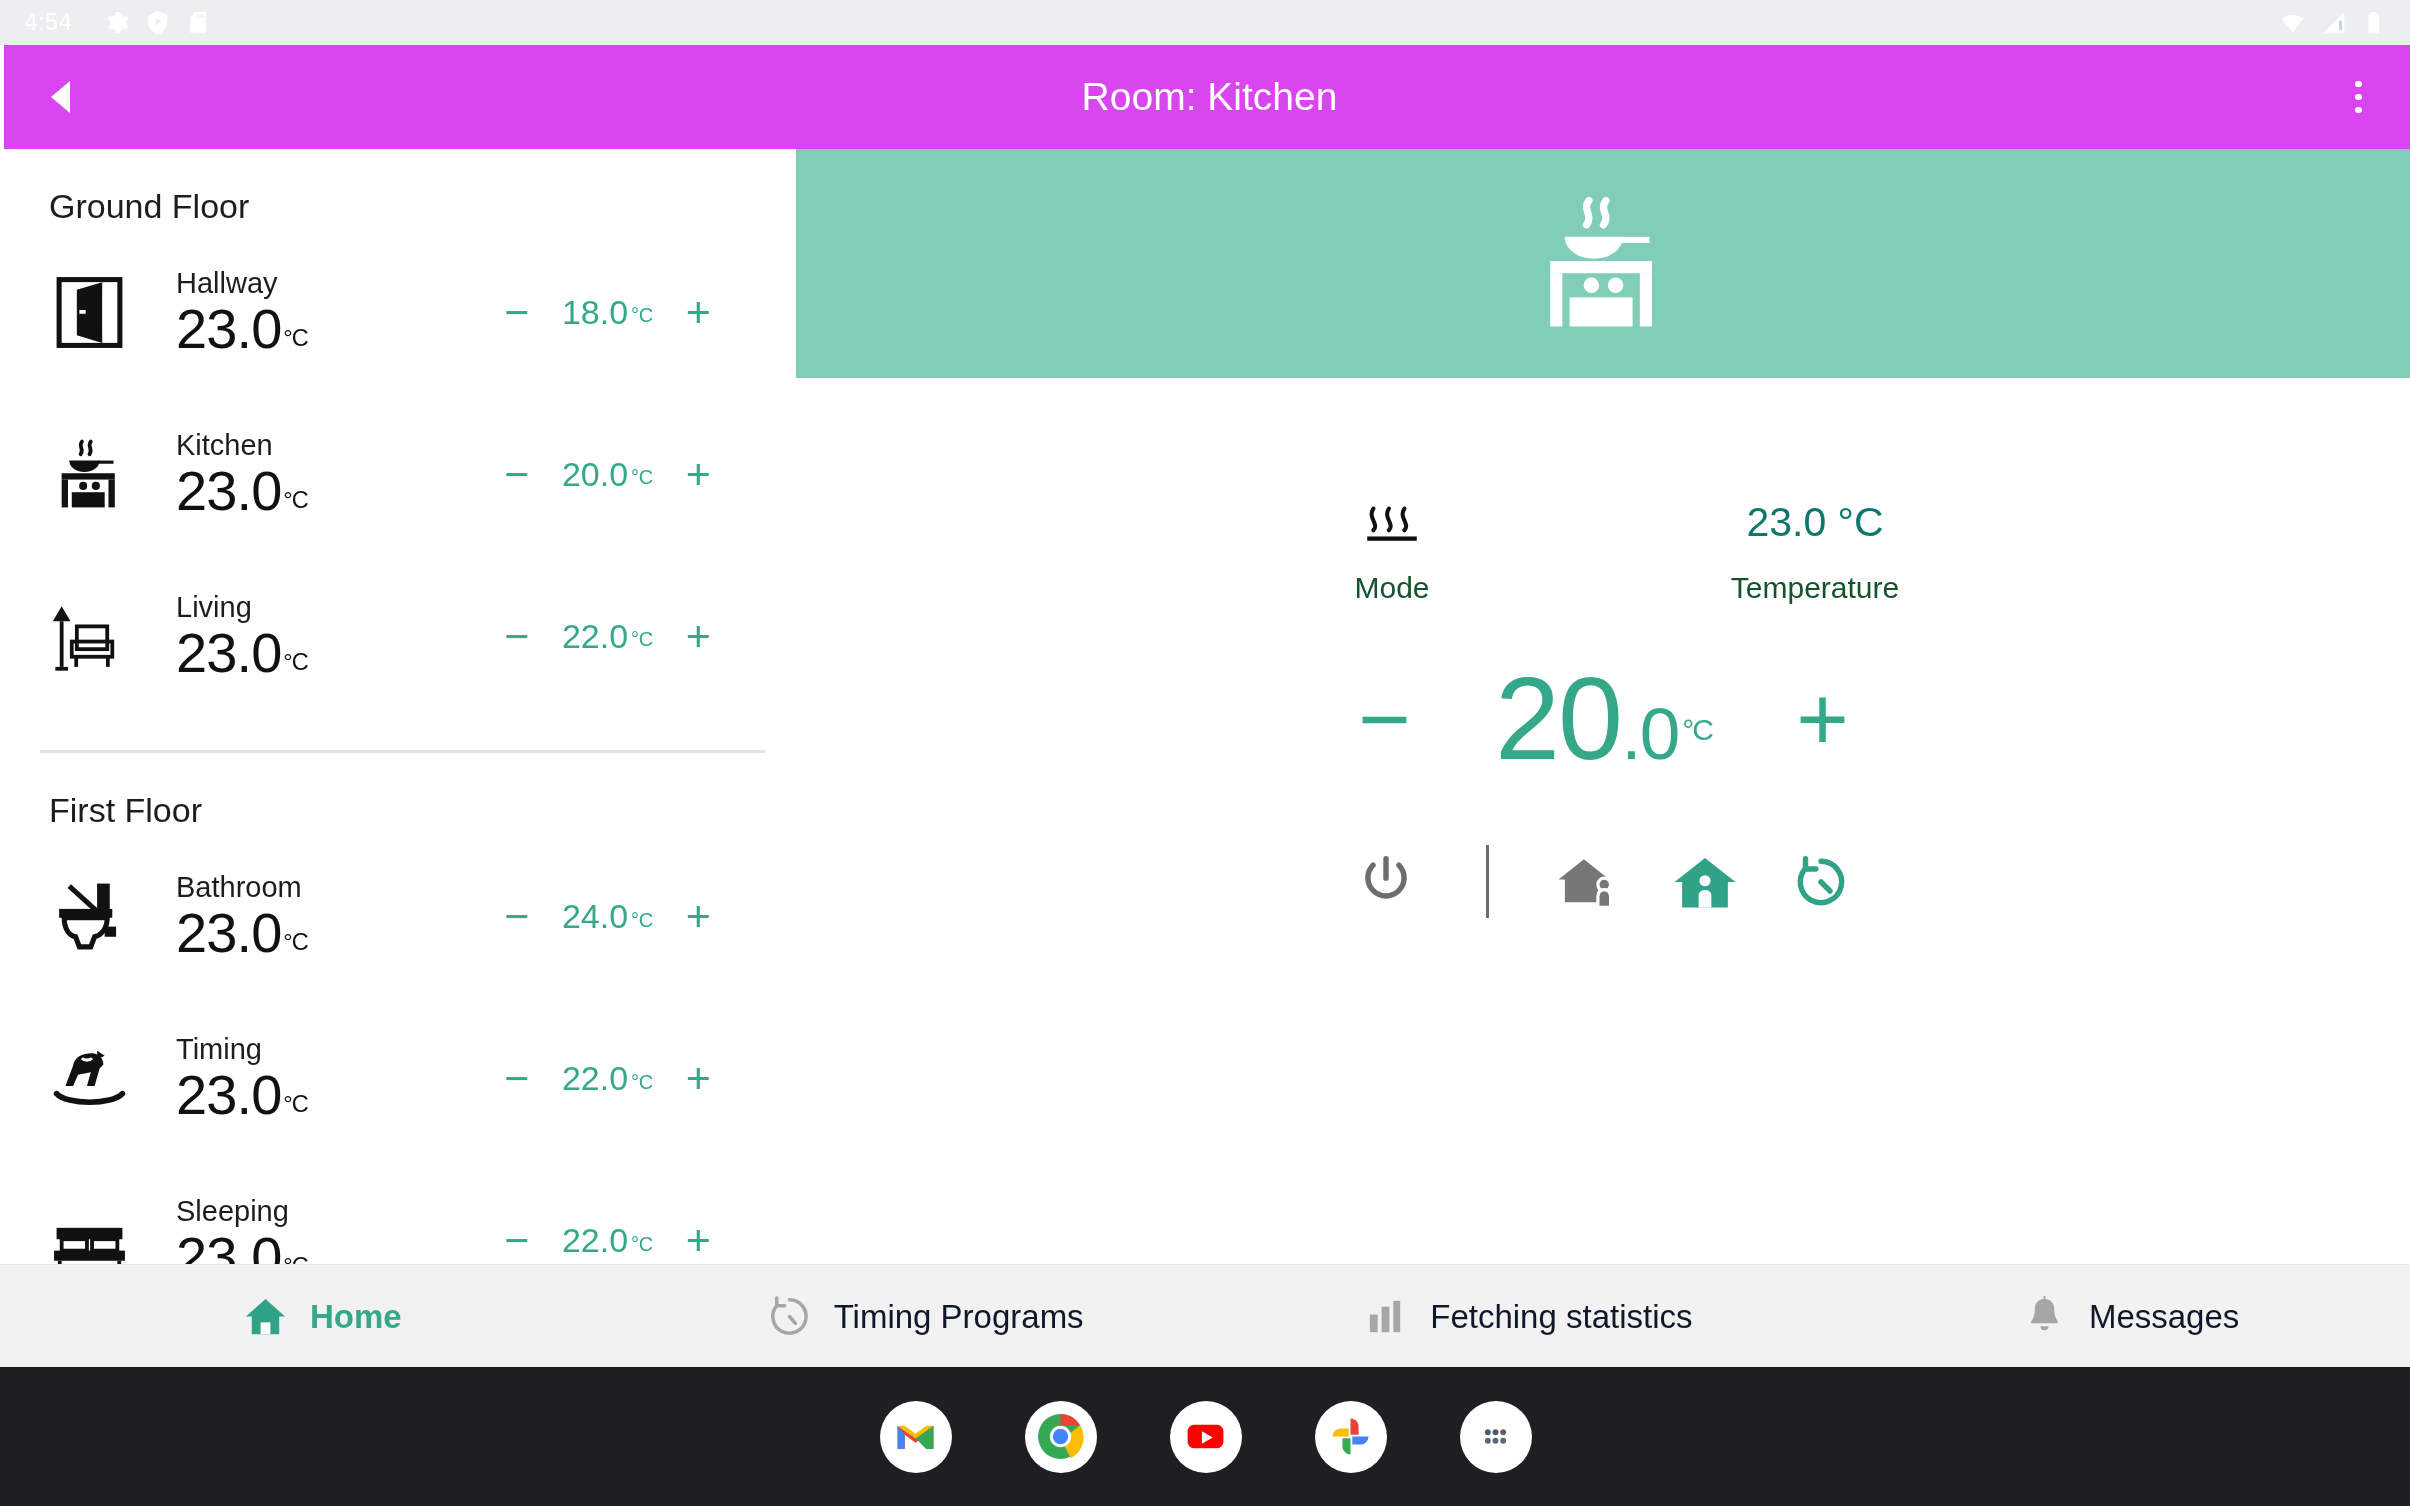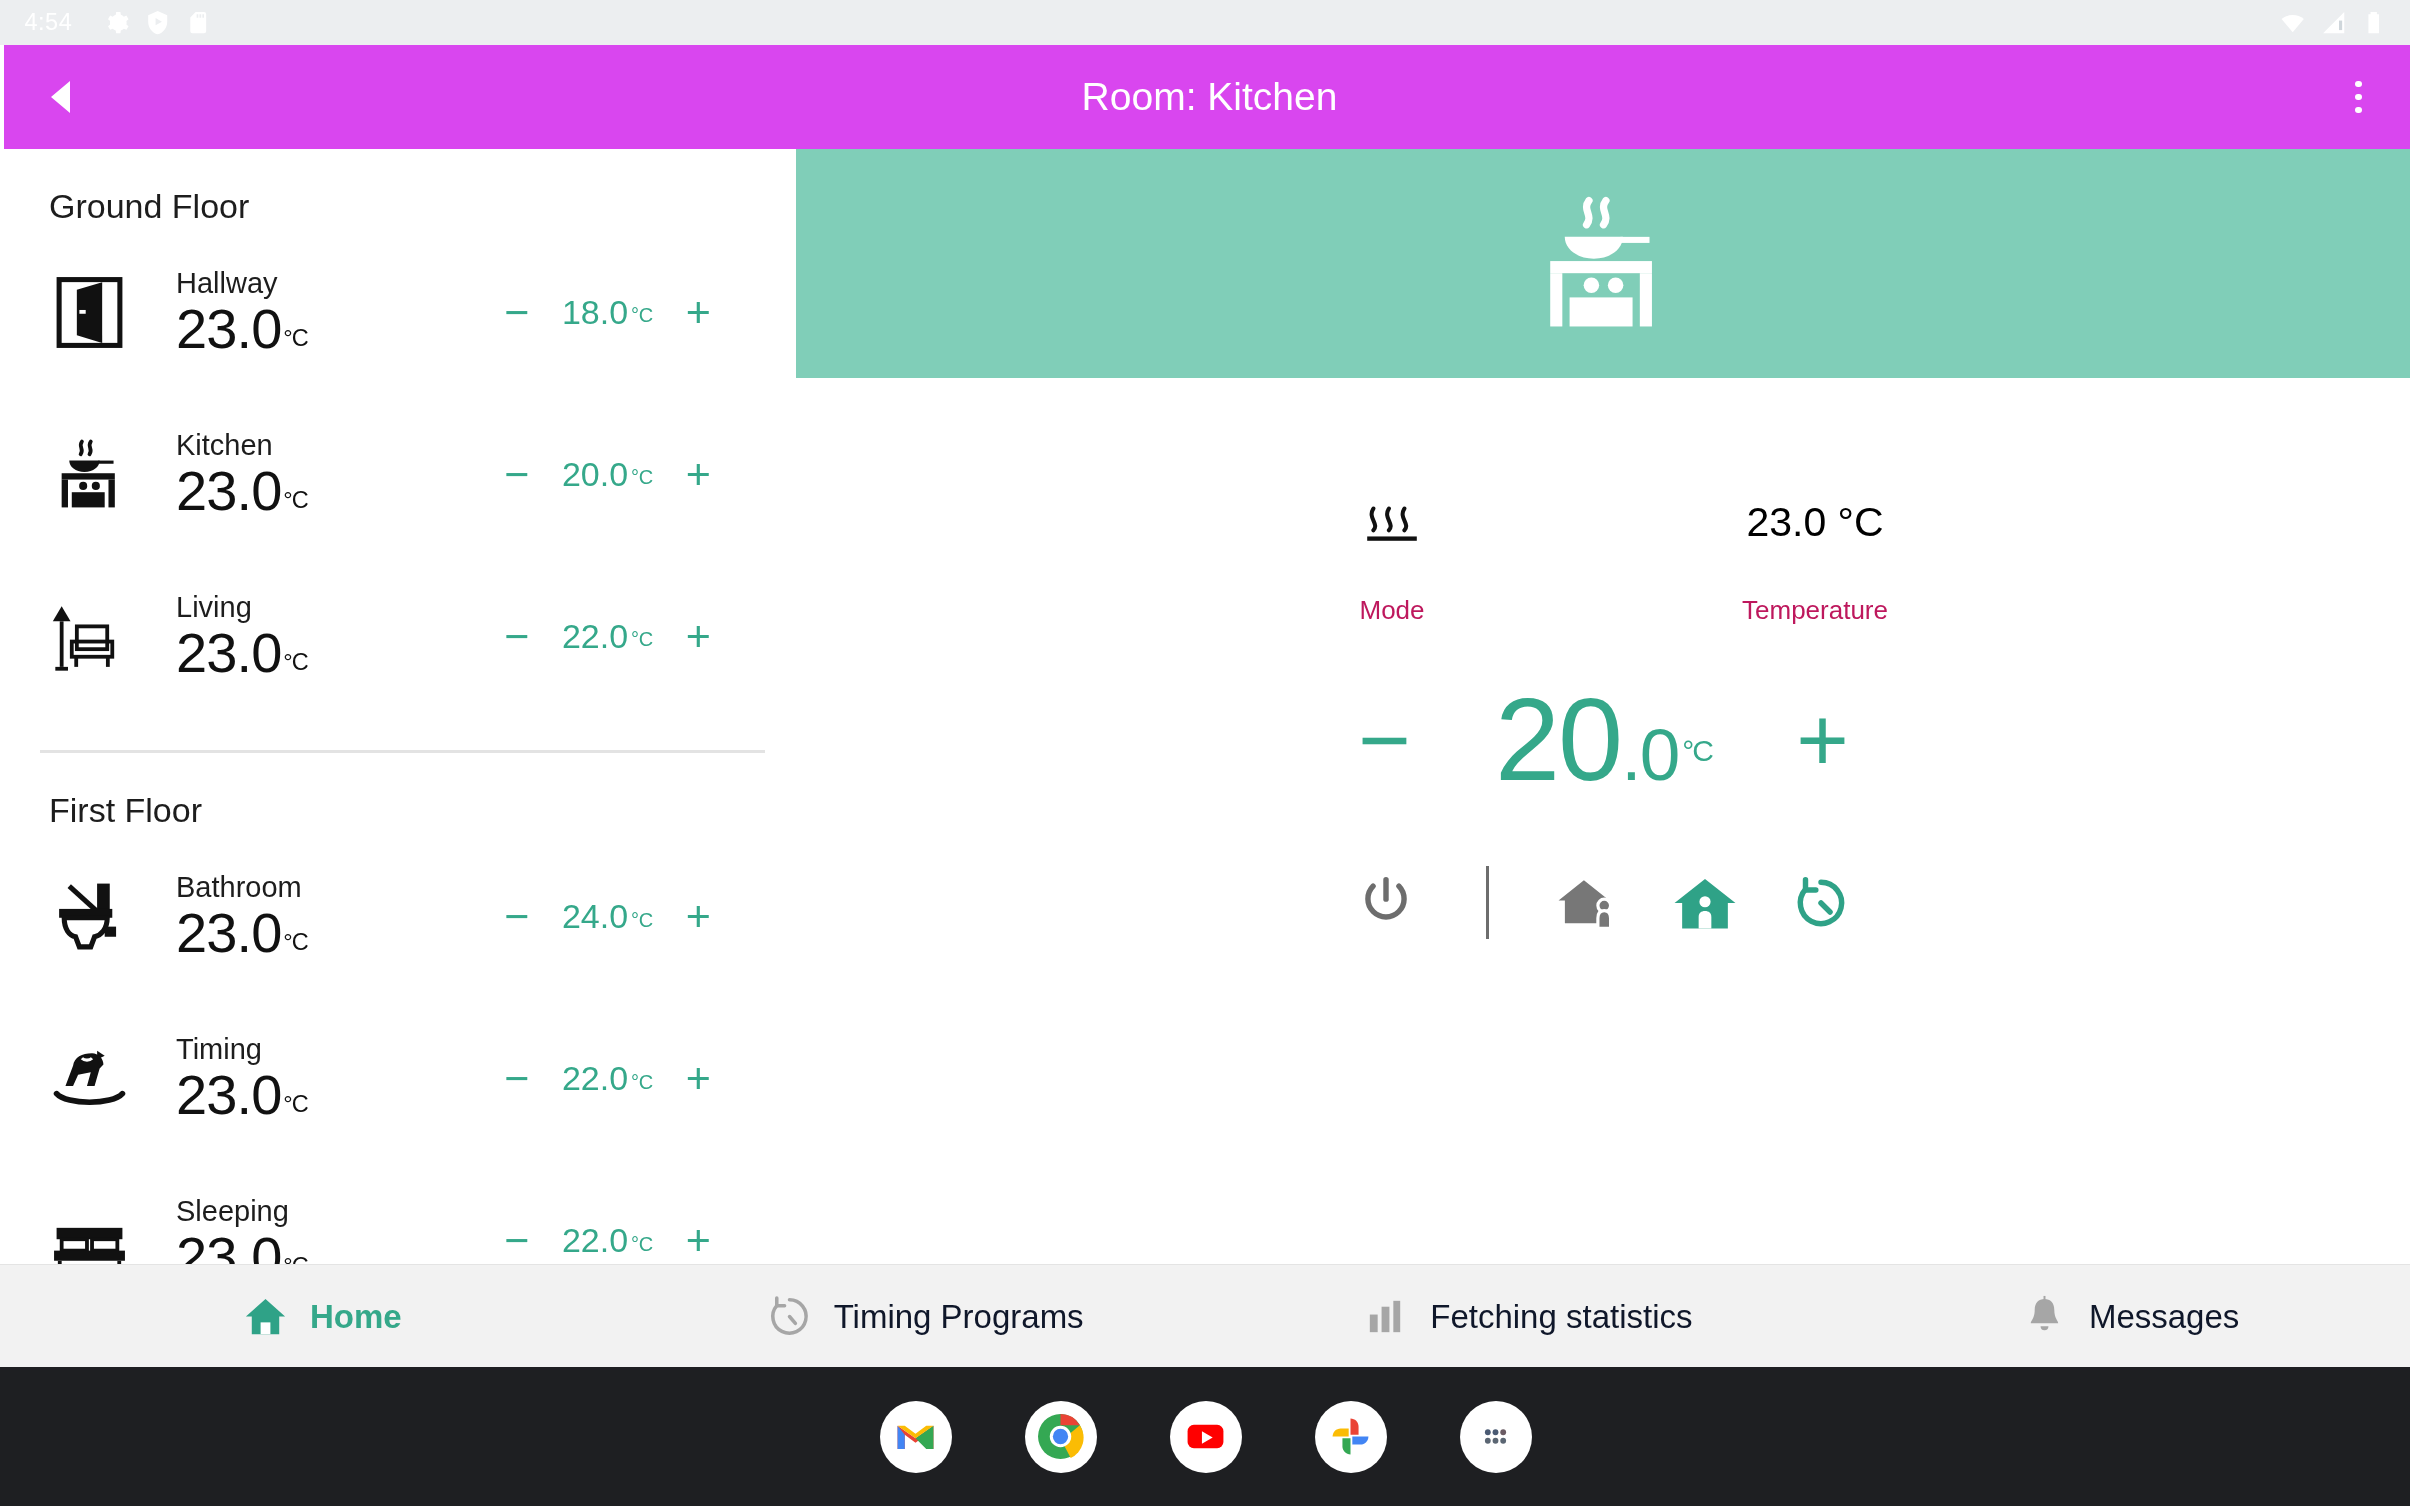--- a/index.html
+++ b/index.html
@@ -80,22 +80,22 @@
   
   .banner{
     width:1615px; height:229px; background:#80ceb8;
     display:flex; align-items:center; justify-content:center;
   }
   .stat-row{
     display:flex; justify-content:center; gap:169px; margin-top:111px;
   }
   .stat{ display:flex; flex-direction:column; align-items:center; width:254px; }
   .stat-main{ height:66px; display:flex; align-items:center; justify-content:center; }
-  .stat-val{ font-size:41px; color:#000000; }
-  .stat-label{ font-size:26px; color:#be185d; margin-top:40px; }
+  .stat-val{ font-size:41px; color:#0f766e; }
+  .stat-label{ font-size:30px; color:#14532d; margin-top:16px; }
 
   .bigset{
     display:flex; align-items:center; justify-content:center; gap:68px; margin-top:55px;
   }
   .big-minus, .big-plus{
     color:#35a88a; font-size:90px; line-height:1; font-weight:300; cursor:pointer;
     width:85px; text-align:center;
   }
   .big-val{ color:#35a88a; font-size:117px; font-weight:400; line-height:1; letter-spacing:-1.9px;}
   .big-val .dec{ font-size:73px; }

